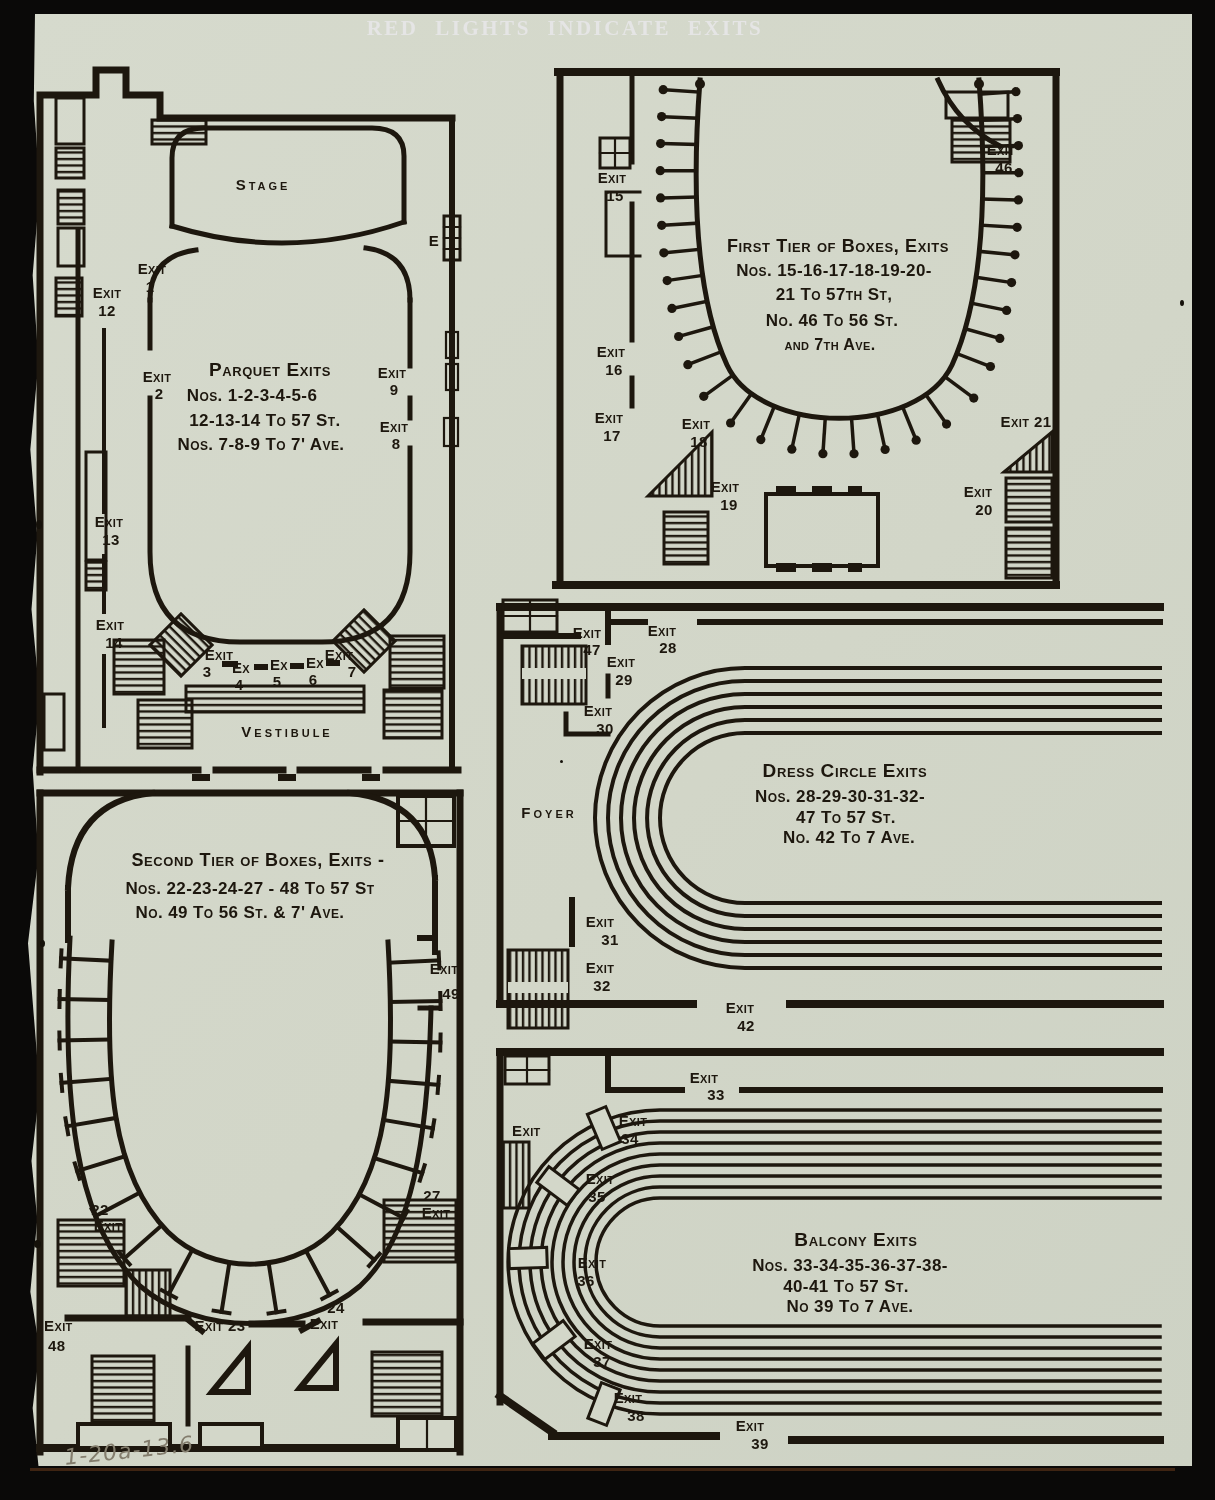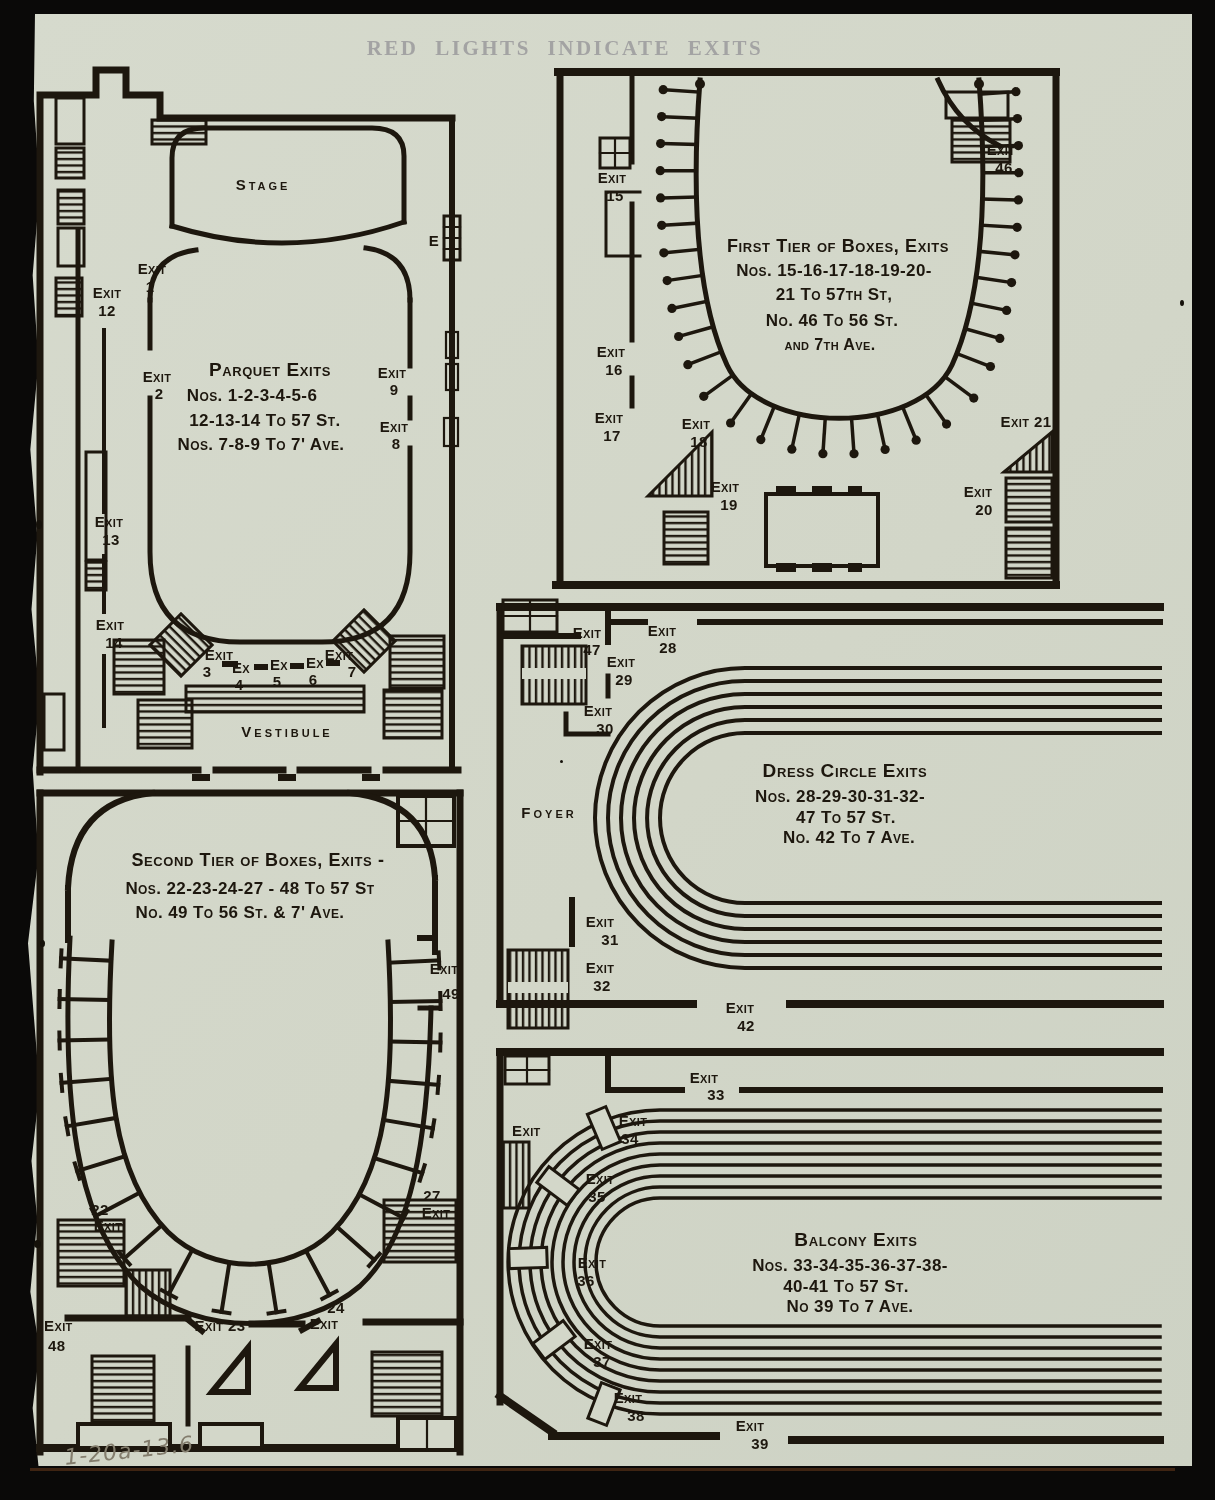--- a/index.html
+++ b/index.html
@@ -2,22 +2,22 @@
 <html><head>
 <meta charset="utf-8">
 <style>
   :root{ --ink:#1d170e; --paper:#d3d7c9; }
   html,body{margin:0;padding:0;background:#000;}
   #page{position:relative;width:1215px;height:1500px;background:#0a0908;overflow:hidden;
         font-family:"Liberation Sans",sans-serif;}
   #paper{position:absolute;left:28px;top:14px;width:1164px;height:1452px;background:var(--paper);
     background:linear-gradient(135deg,#d6dacd 0%,#d2d6c8 55%,#cdd2c4 100%);
     clip-path:polygon(0.6% 0,100% 0,100% 100%,0.9% 100%,0.4% 96%,1% 92%,0.2% 88%,0.8% 83%,0.3% 79%,1% 74%,0.5% 69%,0 64%,0.9% 58%,0.4% 52%,1% 47%,0.3% 41%,0.8% 36%,0.2% 30%,0.9% 24%,0.4% 18%,1% 12%,0.5% 6%);}
-  #title{position:absolute;left:330px;top:36px;width:470px;text-align:center;
-    font-family:"Liberation Serif",serif;font-weight:700;font-size:21px;color:#a3a3a3;
+  #title{position:absolute;left:330px;top:16px;width:470px;text-align:center;
+    font-family:"Liberation Serif",serif;font-weight:700;font-size:21px;color:#e5e5e5;
     letter-spacing:2.5px;word-spacing:9px;}
   #note{position:absolute;left:64px;top:1438px;font-family:"DejaVu Sans",sans-serif;
     font-style:italic;font-size:22px;color:#837d6d;transform:rotate(-6deg);letter-spacing:1px;}
   #edge-line{position:absolute;left:30px;top:1468px;width:1145px;height:3px;background:#6b3a1c;opacity:.55;}
   .speck{position:absolute;background:#15110a;border-radius:50%;}
   svg{position:absolute;overflow:visible;}
   svg path,svg line,svg polyline,svg polygon,svg rect{stroke:var(--ink);fill:none;stroke-linecap:square;}
   .w8{stroke-width:8}.w7{stroke-width:7}.w6{stroke-width:6}.w5{stroke-width:5}.w4{stroke-width:4}.w3{stroke-width:3}.w2{stroke-width:2.2}
   .fillink{fill:var(--ink);stroke:none}
   .hH{fill:url(#hH)}.hV{fill:url(#hV)}

